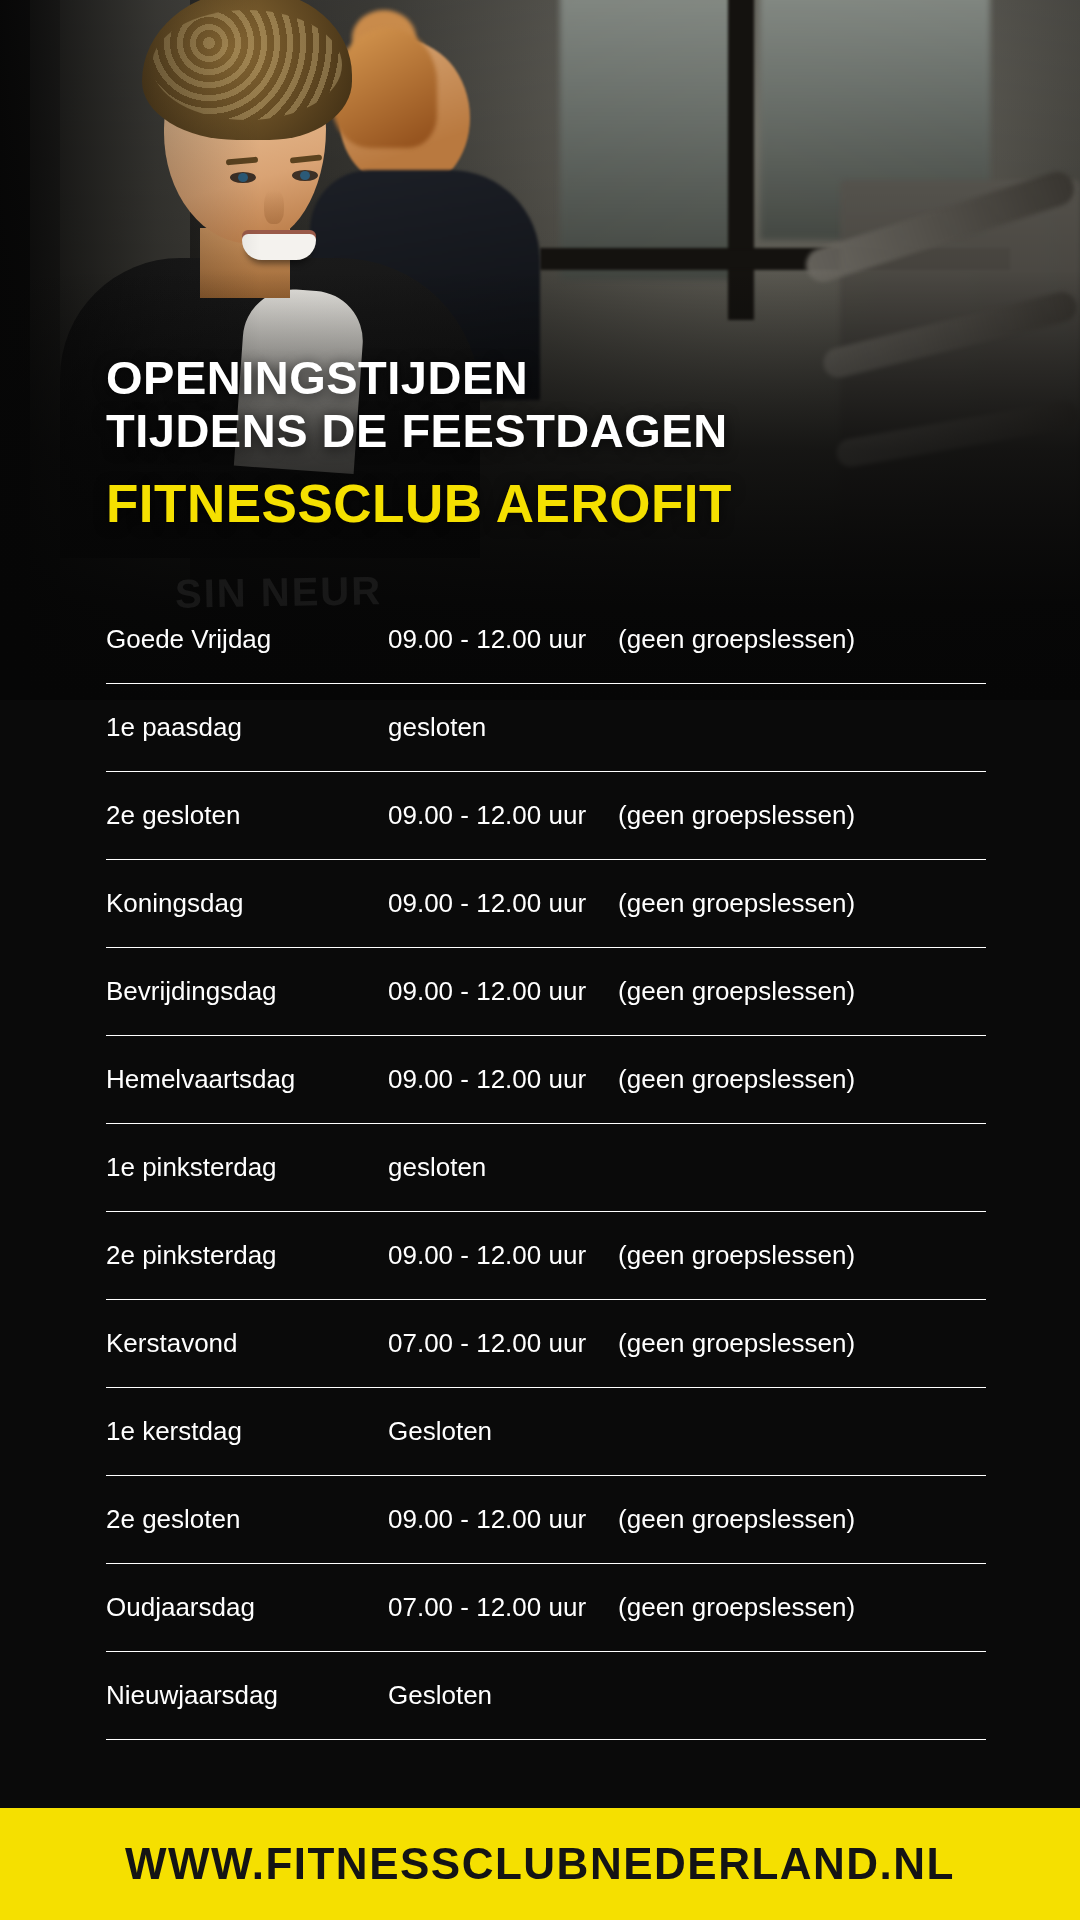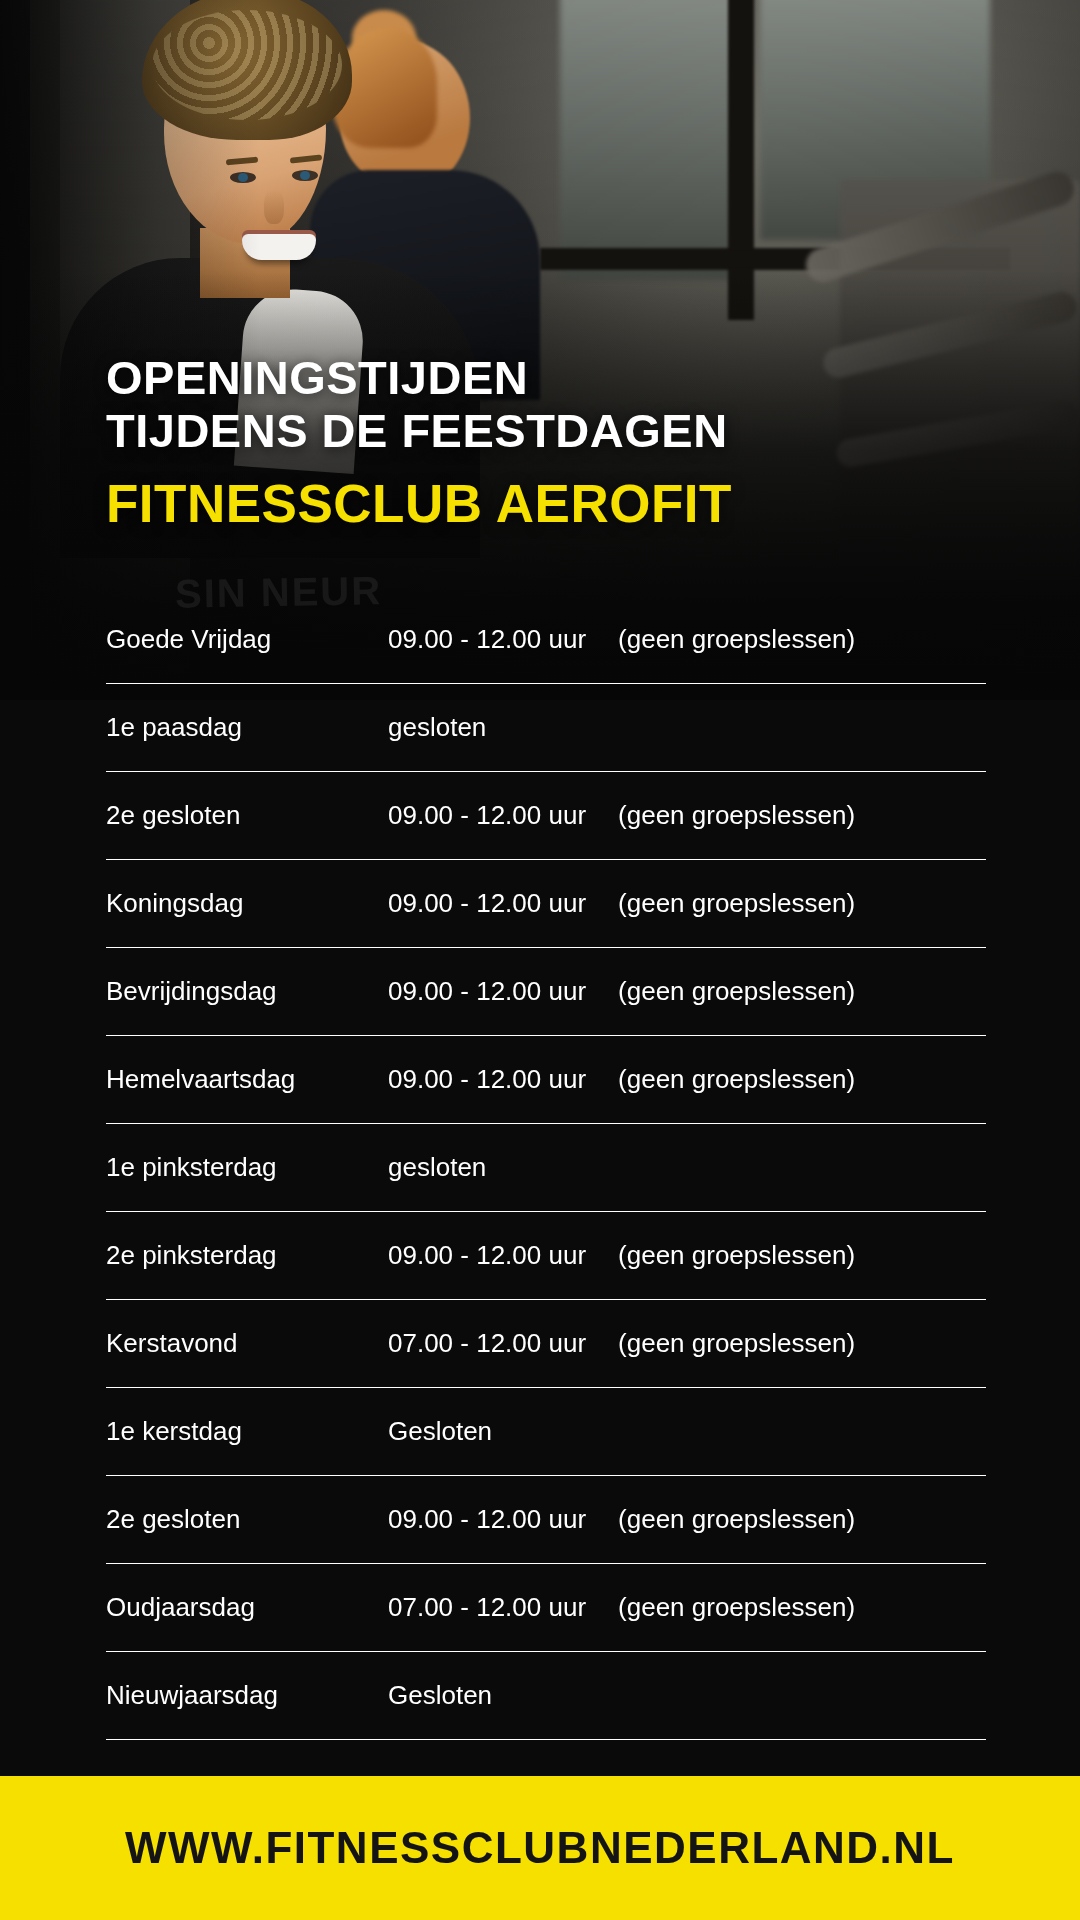--- a/index.html
+++ b/index.html
@@ -270,21 +270,21 @@
     margin-left: 32px;
     white-space: nowrap;
   }
 
   
   .footer {
     position: absolute;
     left: 0;
     bottom: 0;
     width: 1080px;
-    height: 144px;
+    height: 112px;
     background: #f5e000;
     display: flex;
     align-items: center;
     justify-content: center;
     z-index: 6;
   }
   .footer-text {
     color: #141414;
     font-size: 44px;
     font-weight: 700;

